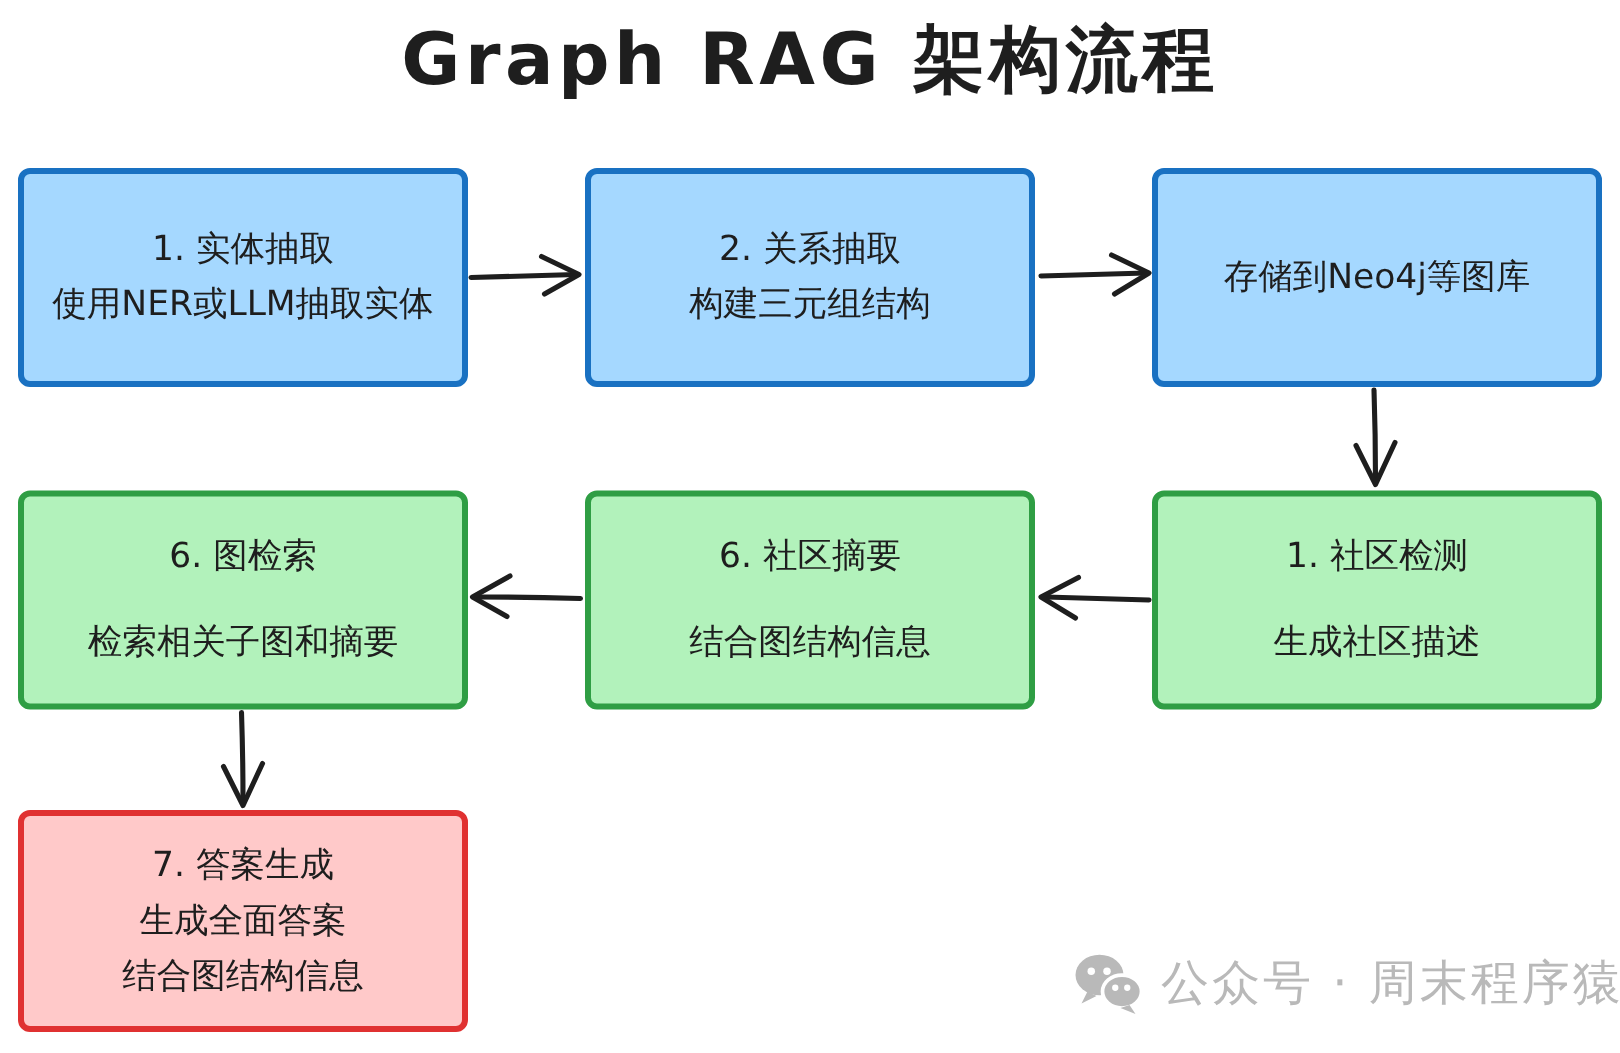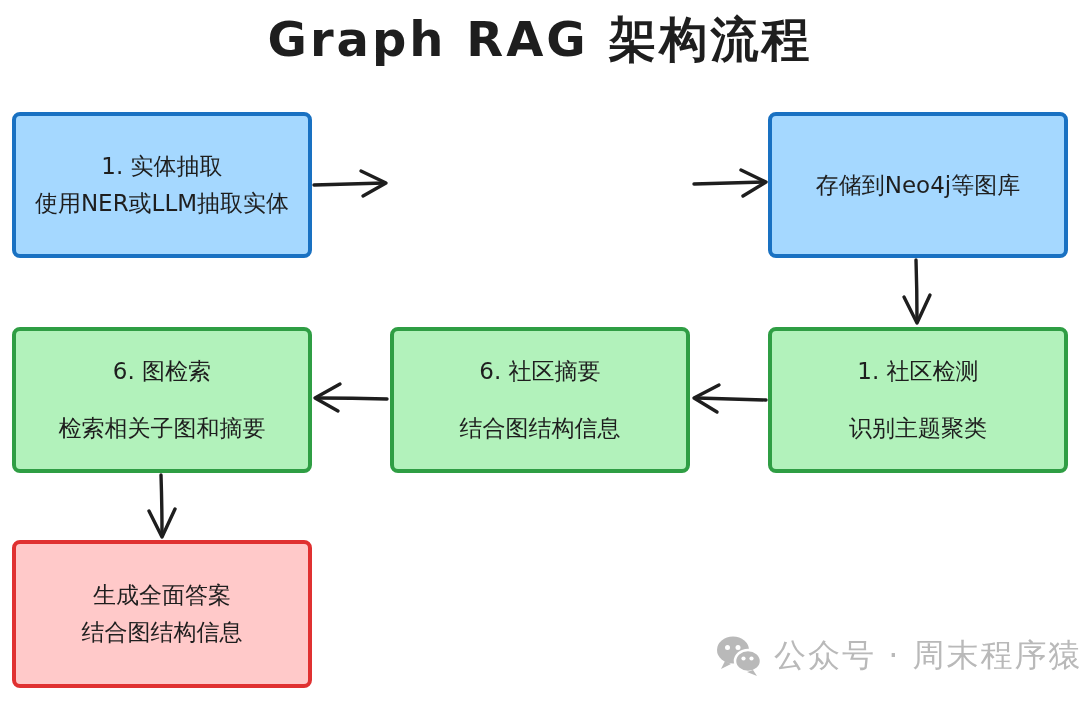--- a/index.html
+++ b/index.html
@@ -57,38 +57,43 @@
 <body>
 
 <div class="canvas">
 
   <div class="title">Graph RAG 架构流程</div>
 
   <div class="node node-blue col1 row1">
     <div class="line">1. 实体抽取</div>
     <div class="line">使用NER或LLM抽取实体</div>
   </div>
+  <div class="node node-blue col2 row1">
+    <div class="line">2. 关系抽取</div>
+    <div class="line">构建三元组结构</div>
+  </div>
   <div class="node node-blue col3 row1">
     <div class="line">存储到Neo4j等图库</div>
   </div>
 
   <div class="node node-green col1 row2">
     <div class="line">6. 图检索</div>
     <div class="line">检索相关子图和摘要</div>
   </div>
   <div class="node node-green col2 row2">
     <div class="line">6. 社区摘要</div>
     <div class="line">结合图结构信息</div>
   </div>
   <div class="node node-green col3 row2">
     <div class="line">1. 社区检测</div>
-    <div class="line">识别主题聚类</div>
+    <div class="line">生成社区描述</div>
   </div>
 
   <div class="node node-red node7">
+    <div class="line">7. 答案生成</div>
     <div class="line">生成全面答案</div>
     <div class="line">结合图结构信息</div>
   </div>
 
   <svg class="arrows" viewBox="0 0 1080 702">
     <g>
       <path d="M314 185 Q 350 184 384 183"></path>
       <path d="M361 171 L 386 183 L 363 196"></path>
     </g>
     <g>

